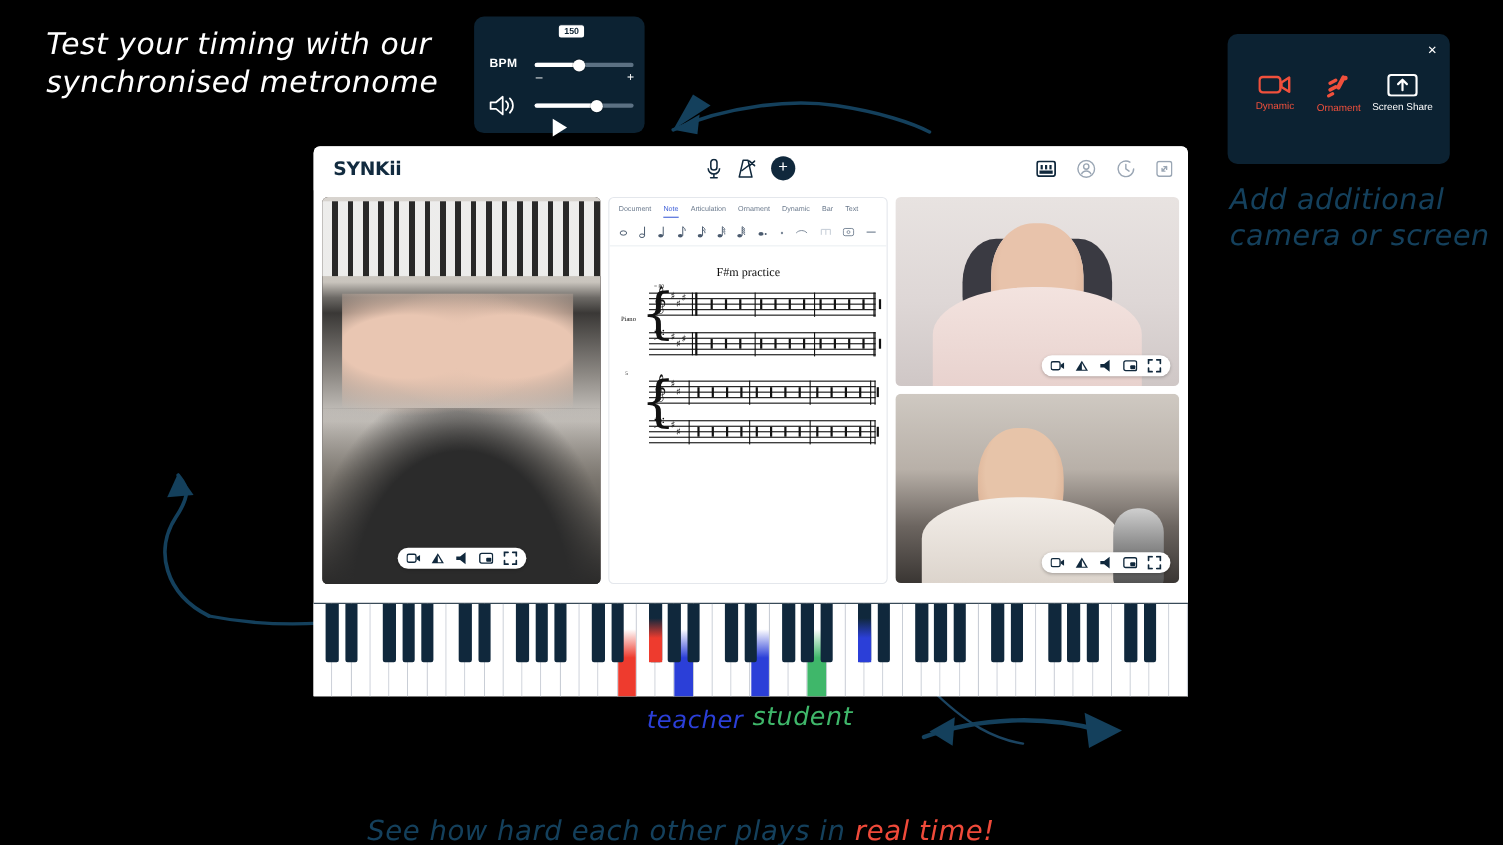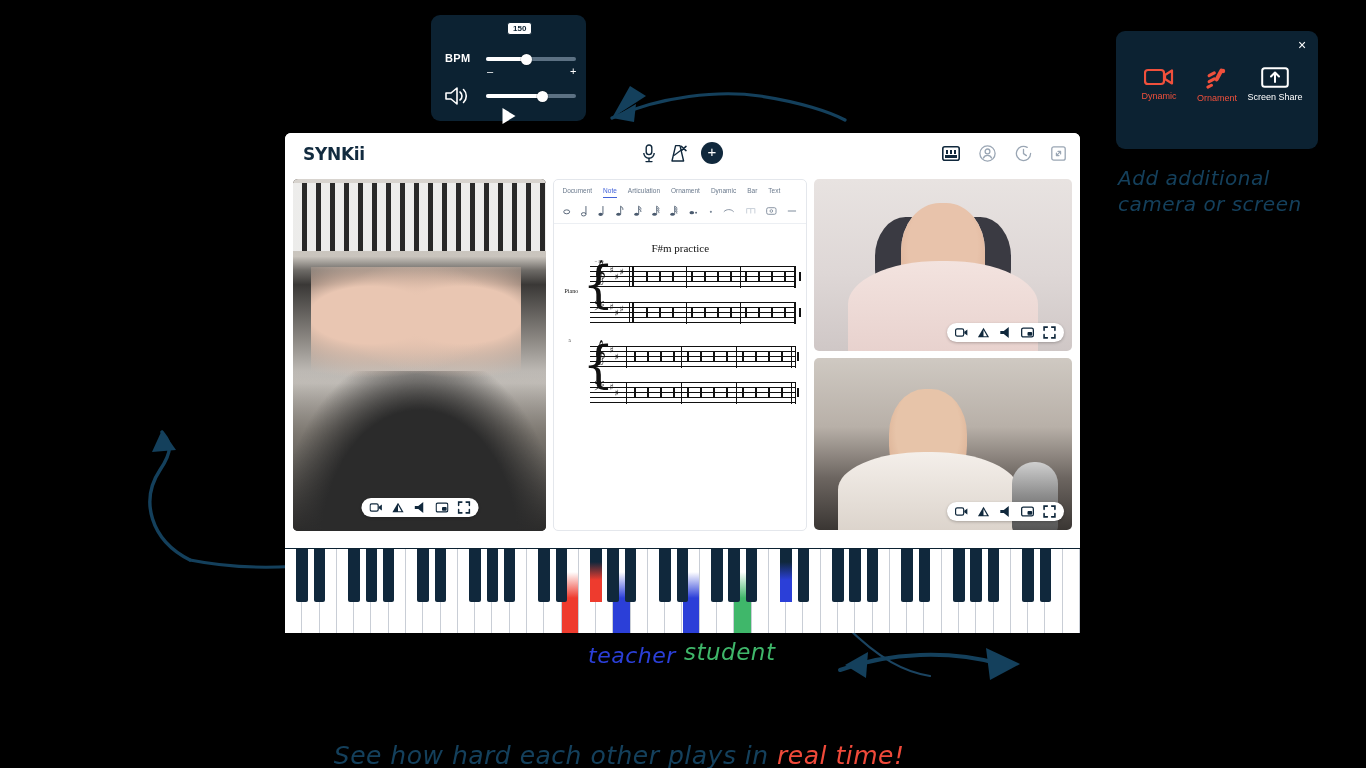--- a/index.html
+++ b/index.html
@@ -231,20 +231,22 @@
 
     <path d="M190,560 C150,540 140,500 160,470 C176,446 168,440 162,432" fill="none" stroke="#14405c" stroke-width="3.4" stroke-linecap="round"></path>
     <path d="M162,430 L152,452 L176,450 Z" fill="#14405c"></path>
     <path d="M190,560 C250,572 330,570 400,546" fill="none" stroke="#14405c" stroke-width="3" stroke-linecap="round"></path>
 
     <path d="M840,670 C890,652 950,650 1000,664" fill="none" stroke="#14405c" stroke-width="4" stroke-linecap="round"></path>
     <path d="M1020,664 L986,648 L990,680 Z" fill="#14405c"></path>
     <path d="M845,665 L868,652 L866,678 Z" fill="#14405c"></path>
   </svg>
 
+  <div class="hand white" style="left:42px; top:24px; font-size:27px;">Test your timing with our
+synchronised metronome</div>
 
   <div id="metronome">
     <div class="bpm-badge">150</div>
     <div class="mt-label">BPM</div>
 
     <div class="track" id="bpmTrack">
       <div class="fill" style="width:45%"></div>
       <div class="knob" style="left:calc(45% - 5.5px)"></div>
     </div>
     <div class="minus">–</div>
@@ -288,21 +290,21 @@
         <svg width="28" height="21" viewBox="0 0 28 21">
           <rect x="1.2" y="1.2" width="25.6" height="18.6" rx="2.5" fill="none" stroke="#fff" stroke-width="2"></rect>
           <path d="M14,15 V6 M10,9.5 L14,5.5 L18,9.5" fill="none" stroke="#fff" stroke-width="2" stroke-linecap="round" stroke-linejoin="round"></path>
         </svg>
         <div class="lbl">Screen
 Share</div>
       </div>
     </div>
   </div>
 
-  <div class="hand" style="left:1118px; top:166px; font-size:20px;">Add additional
+  <div class="hand" style="left:1118px; top:166px; font-size:26px;">Add additional
 camera or screen</div>
 
 
 
   <div class="hand blue" style="left:588px; top:642px; font-size:22px;">teacher</div>
   <div class="hand green" style="left:684px; top:638px; font-size:23px;">student</div>
 
   <div class="hand" style="left:300px; top:708px; font-size:25px;">
     <span>See how hard each other plays in </span><span class="hand red" style="position:static; font-size:25px;">real time!</span>
   </div>

